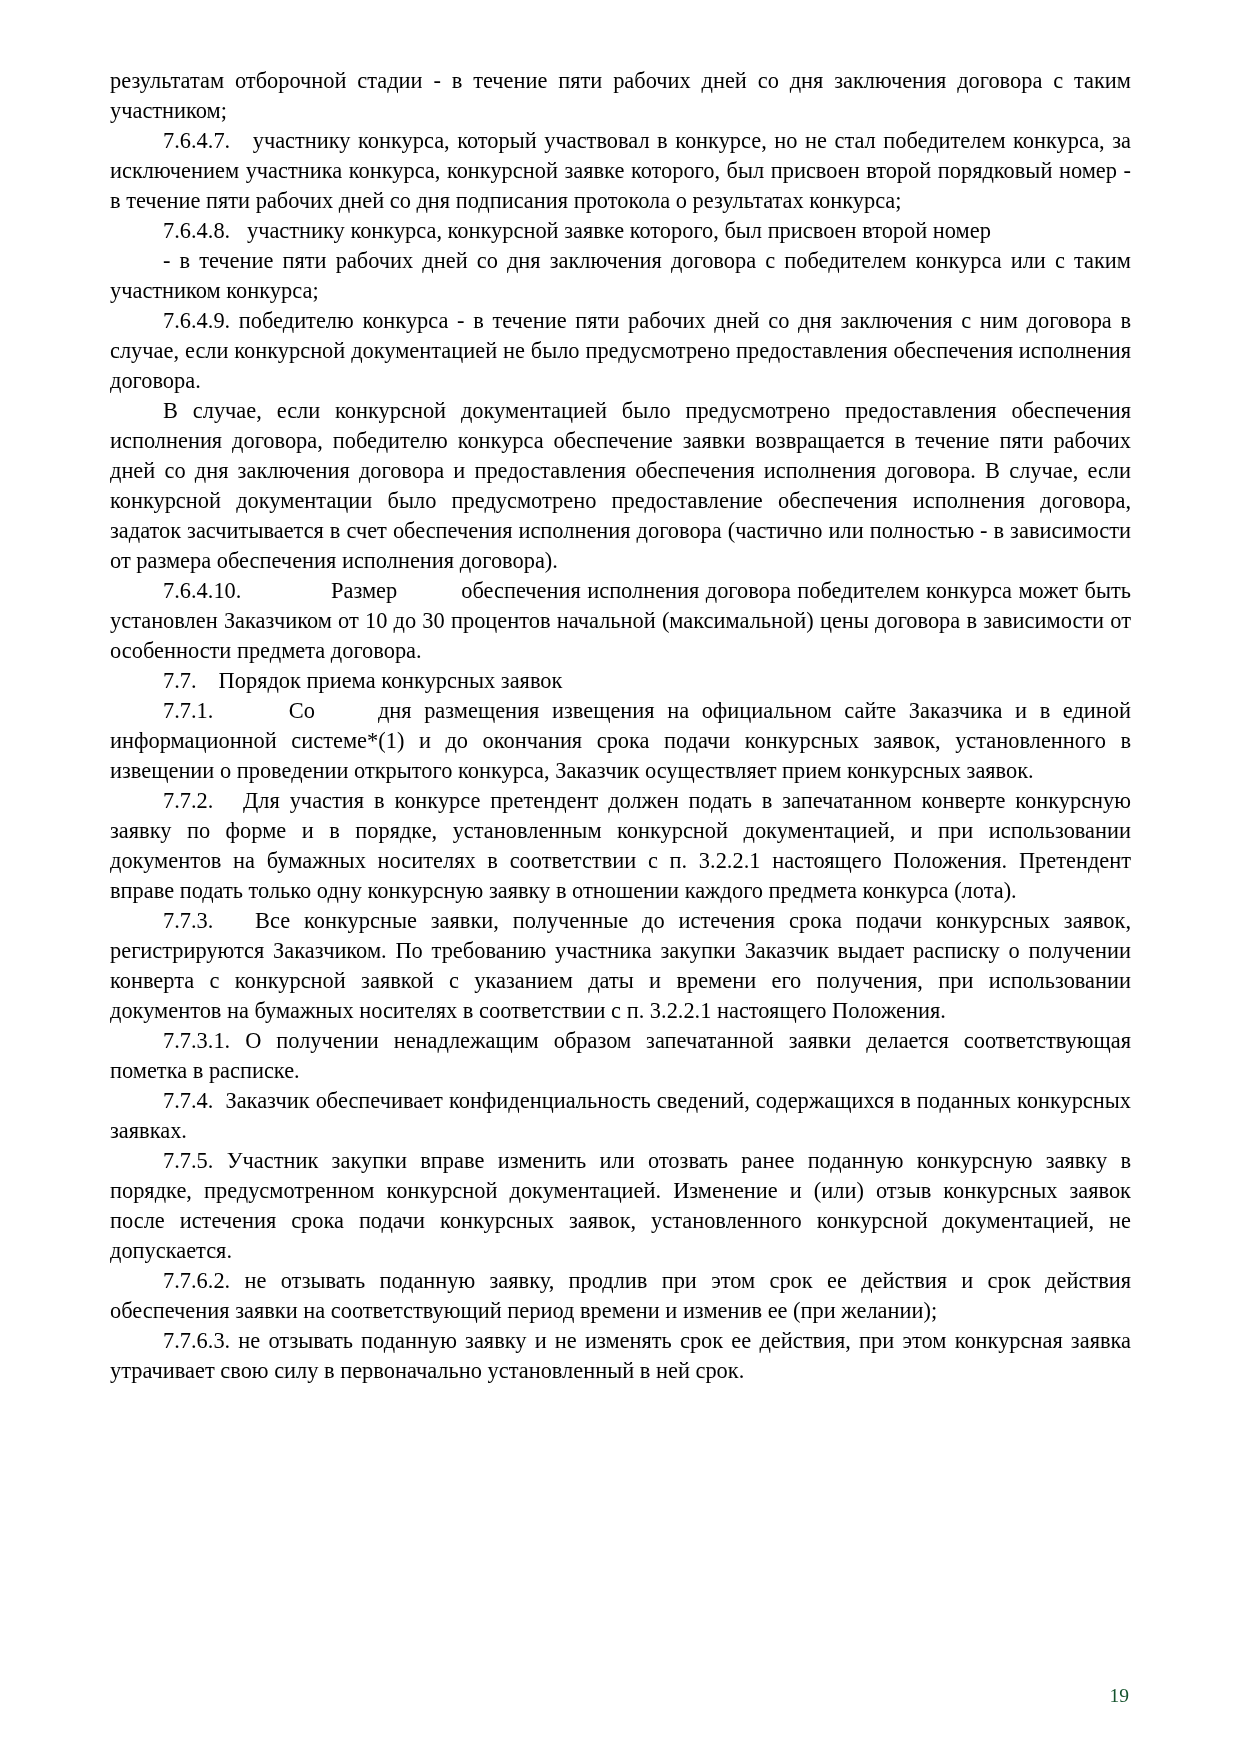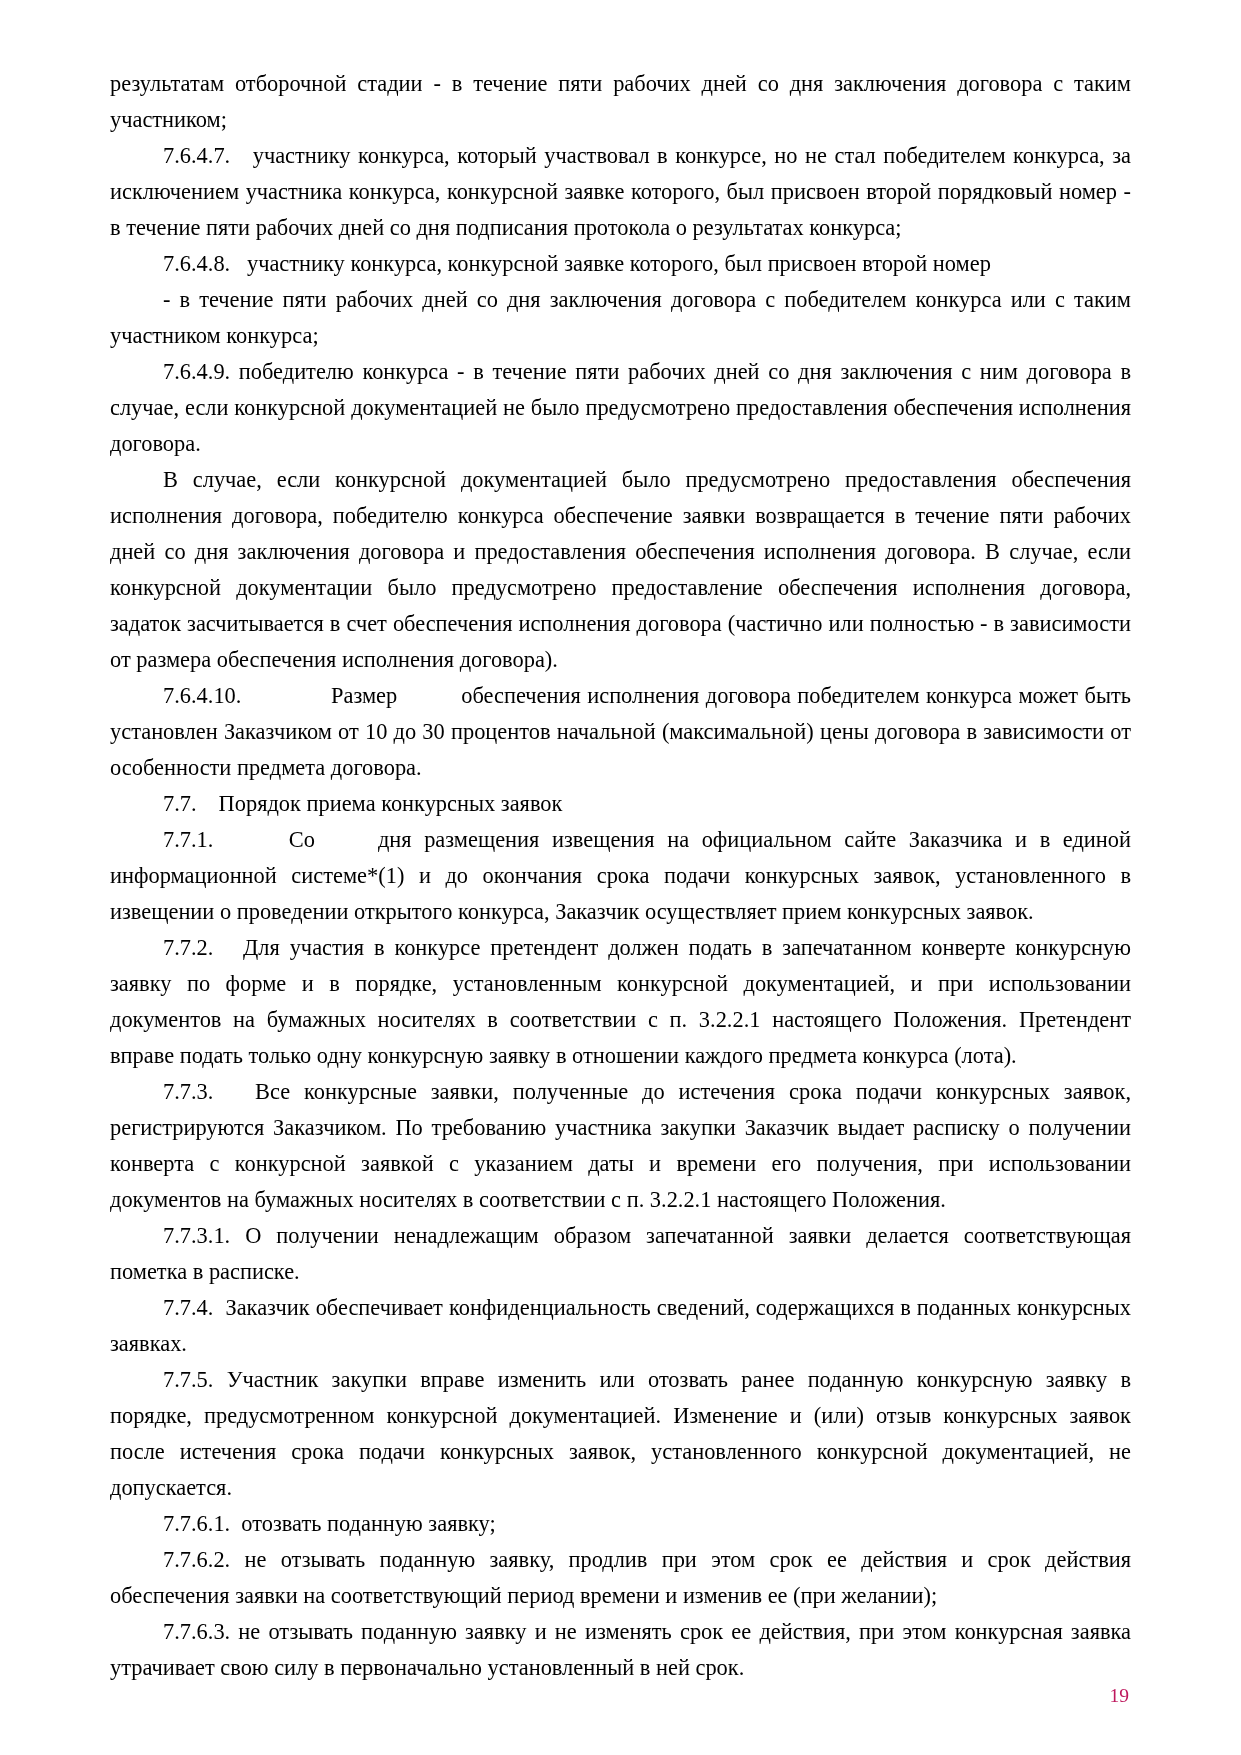--- a/index.html
+++ b/index.html
@@ -11,40 +11,40 @@
     font-family: "Liberation Serif", "DejaVu Serif", serif;
     color: #000000;
     overflow: hidden;
   }
   .content {
     position: absolute;
     left: 110px;
     right: 110px;
     top: 66px;
     font-size: 22.4px;
-    line-height: 36px;
+    line-height: 30px;
     text-align: justify;
   }
   .para {
     margin: 0;
     padding: 0;
     white-space: pre-wrap;
     text-align: justify;
   }
   .indent { text-indent: 53px; }
   .justify-last { text-align-last: justify; }
   .heading-number { font-weight: normal; margin-right: 22px; }
   .heading-title { font-weight: normal; }
   .page-number {
     position: absolute;
     top: 1684px;
     right: 112px;
     font-size: 19.5px;
     line-height: 24px;
-    color: #be185d;
+    color: #14532d;
     text-align: right;
   }
 </style>
 </head>
 <body>
 
 <div class="page">
   <div class="content">
     <p class="para">результатам отборочной стадии - в течение пяти рабочих дней со дня заключения договора с таким участником;</p>
     <p class="para indent">7.6.4.7.   участнику конкурса, который участвовал в конкурсе, но не стал победителем конкурса, за исключением участника конкурса, конкурсной заявке которого, был присвоен второй порядковый номер - в течение пяти рабочих дней со дня подписания протокола о результатах конкурса;</p>
@@ -53,18 +53,17 @@
     <p class="para indent">7.6.4.9. победителю конкурса - в течение пяти рабочих дней со дня заключения с ним договора в случае, если конкурсной документацией не было предусмотрено предоставления обеспечения исполнения договора.</p>
     <p class="para indent">В случае, если конкурсной документацией было предусмотрено предоставления обеспечения исполнения договора, победителю конкурса обеспечение заявки возвращается в течение пяти рабочих дней со дня заключения договора и предоставления обеспечения исполнения договора. В случае, если конкурсной документации было предусмотрено предоставление обеспечения исполнения договора, задаток засчитывается в счет обеспечения исполнения договора (частично или полностью - в зависимости от размера обеспечения исполнения договора).</p>
     <p class="para indent">7.6.4.10.              Размер          обеспечения исполнения договора победителем конкурса может быть установлен Заказчиком от 10 до 30 процентов начальной (максимальной) цены договора в зависимости от особенности предмета договора.</p>
     <p class="para indent"><span class="heading-number">7.7.</span><span class="heading-title">Порядок приема конкурсных заявок</span></p>
     <p class="para indent">7.7.1.      Со     дня размещения извещения на официальном сайте Заказчика и в единой информационной системе*(1) и до окончания срока подачи конкурсных заявок, установленного в извещении о проведении открытого конкурса, Заказчик осуществляет прием конкурсных заявок.</p>
     <p class="para indent">7.7.2.   Для участия в конкурсе претендент должен подать в запечатанном конверте конкурсную заявку по форме и в порядке, установленным конкурсной документацией, и при использовании документов на бумажных носителях в соответствии с п. 3.2.2.1 настоящего Положения. Претендент вправе подать только одну конкурсную заявку в отношении каждого предмета конкурса (лота).</p>
     <p class="para indent">7.7.3.   Все конкурсные заявки, полученные до истечения срока подачи конкурсных заявок, регистрируются Заказчиком. По требованию участника закупки Заказчик выдает расписку о получении конверта с конкурсной заявкой с указанием даты и времени его получения, при использовании документов на бумажных носителях в соответствии с п. 3.2.2.1 настоящего Положения.</p>
     <p class="para indent">7.7.3.1. О получении ненадлежащим образом запечатанной заявки делается соответствующая пометка в расписке.</p>
     <p class="para indent">7.7.4.  Заказчик обеспечивает конфиденциальность сведений, содержащихся в поданных конкурсных заявках.</p>
     <p class="para indent">7.7.5. Участник закупки вправе изменить или отозвать ранее поданную конкурсную заявку в порядке, предусмотренном конкурсной документацией. Изменение и (или) отзыв конкурсных заявок после истечения срока подачи конкурсных заявок, установленного конкурсной документацией, не допускается.</p>
-    <p class="para indent">7.7.6.1.  отозвать поданную заявку;</p>
     <p class="para indent">7.7.6.2. не отзывать поданную заявку, продлив при этом срок ее действия и срок действия обеспечения заявки на соответствующий период времени и изменив ее (при желании);</p>
     <p class="para indent">7.7.6.3. не отзывать поданную заявку и не изменять срок ее действия, при этом конкурсная заявка утрачивает свою силу в первоначально установленный в ней срок.</p>
   </div>
   <div class="page-number">19</div>
 </div>
 
 </body></html>

